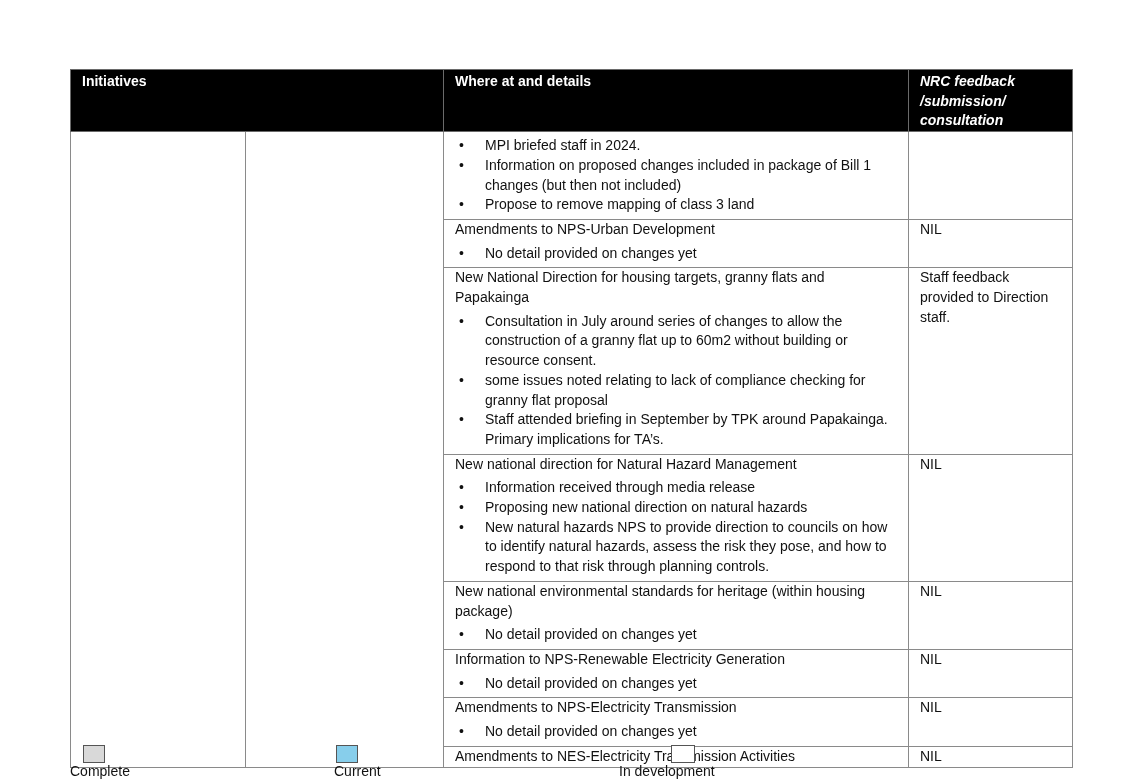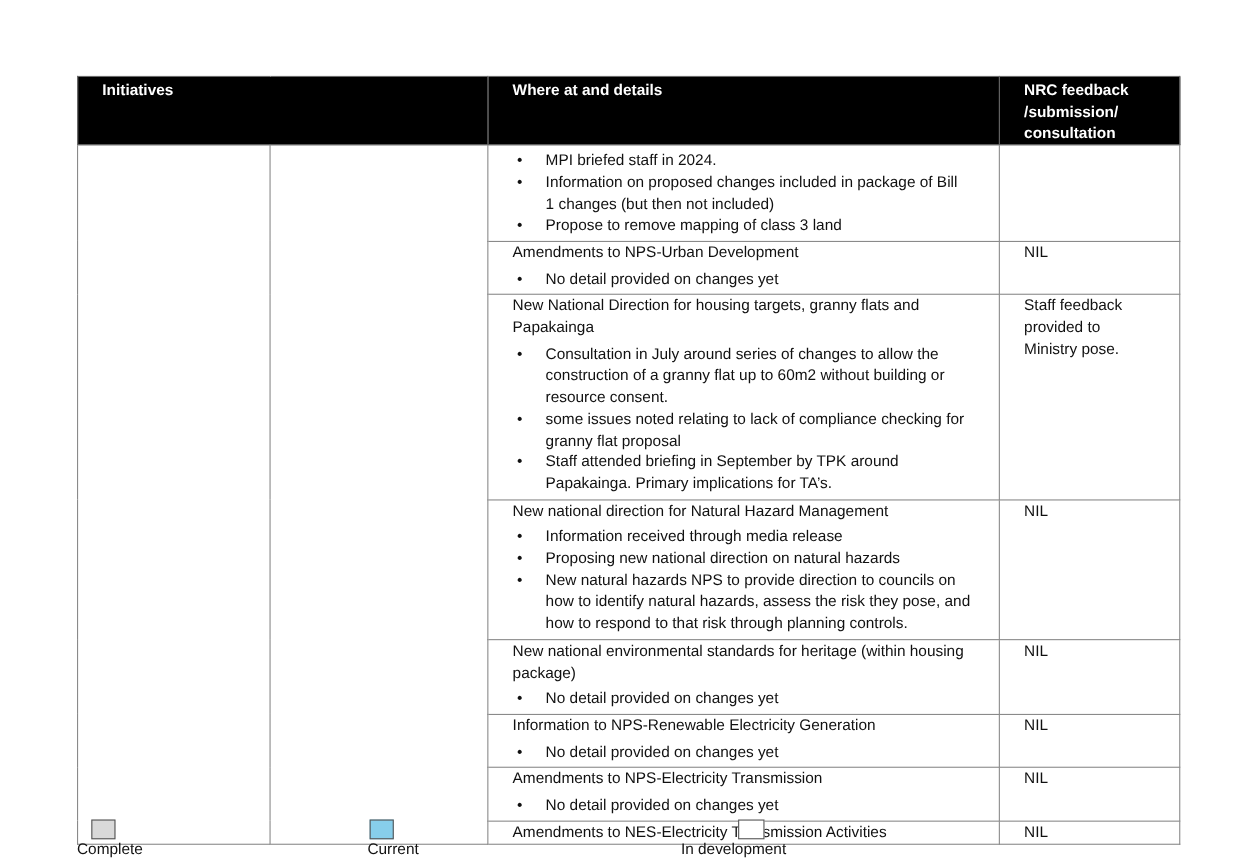--- a/index.html
+++ b/index.html
@@ -1,25 +1,25 @@
 <!DOCTYPE html>
 <html><head>
 <meta charset="utf-8">
 <style>
   html, body { margin:0; padding:0; background:#ffffff; }
   body { width:1135px; height:783px; position:relative; overflow:hidden;
          font-family:"Liberation Sans", "DejaVu Sans", sans-serif; color:#111; }
   .page { position:absolute; left:0; top:0; width:1135px; height:783px; }
   table.main { position:absolute; left:70px; top:69px; width:1002px;
                border-collapse:collapse; table-layout:fixed; font-size:14px; line-height:19.7px; }
-  table.main th, table.main td { border:1px solid #8a8a8a; vertical-align:top; padding:0 22px; }
+  table.main th, table.main td { border:1px solid #8a8a8a; vertical-align:top; padding:0 11px; }
   table.main thead th { background:#000; color:#fff; text-align:left; font-weight:bold;
                         height:58px; padding-top:2px; border-color:#6a6a6a; }
   col.c1 { width:175px; } col.c2 { width:198px; } col.c3 { width:465px; } col.c4 { width:164px; }
-  .heading-line { display:block; }
+  .heading-line { display:block;font-style:italic; }
   ul.bullets { margin:4px; padding:0; list-style:none; }
   ul.bullets li { position:relative; padding-left:26px; }
   ul.bullets li::before { content:"\2022"; position:absolute; left:0; top:0; font-size:14px; }
   td.empty { border-top:none; }
   .legend { position:absolute; top:745px; left:0; width:1135px; height:24px; font-size:14px; }
   .legend-item { position:absolute; top:0; display:flex; align-items:center;flex-direction:column; }
   .swatch { width:22px; height:18px; border:1px solid #555; box-sizing:border-box; margin-right:12px; }
 </style>
 </head>
 <body>
@@ -70,21 +70,21 @@
 
       <tr>
         <td>
           <div>New National Direction for housing targets, granny flats and Papakainga</div>
           <ul class="bullets">
             <li>Consultation in July around series of changes to allow the construction of a granny flat up to 60m2 without building or resource consent.</li>
             <li>some issues noted relating to lack of compliance checking for granny flat proposal</li>
             <li>Staff attended briefing in September by TPK around Papakainga. Primary implications for TA’s.</li>
           </ul>
         </td>
-        <td>Staff feedback provided to Ministry pose.</td>
+        <td>Staff feedback provided to Direction staff.</td>
       </tr>
 
       <tr>
         <td>
           <div>New national direction for Natural Hazard Management</div>
           <ul class="bullets">
             <li>Information received through media release</li>
             <li>Proposing new national direction on natural hazards</li>
             <li>New natural hazards NPS to provide direction to councils on how to identify natural hazards, assess the risk they pose, and how to respond to that risk through planning controls.</li>
           </ul>

